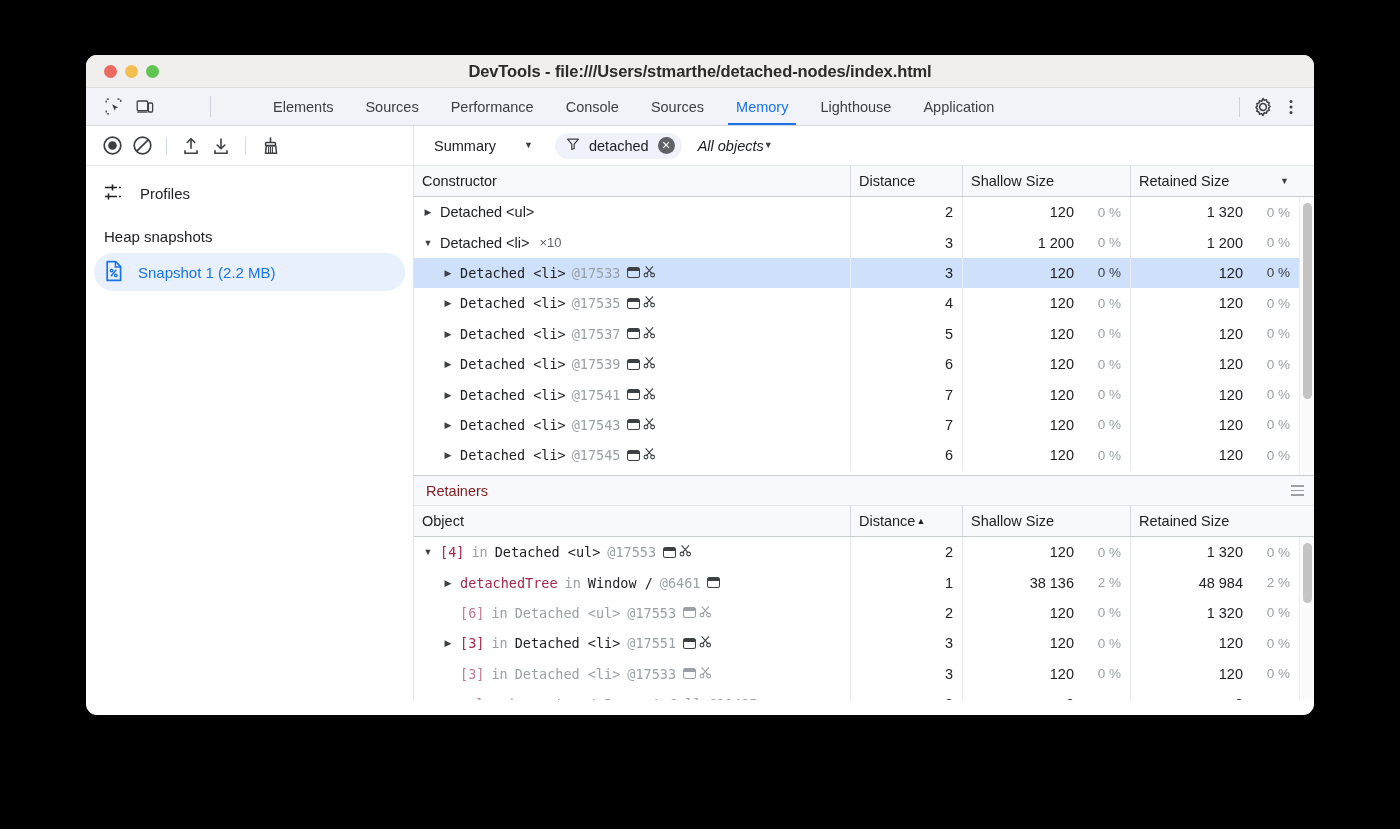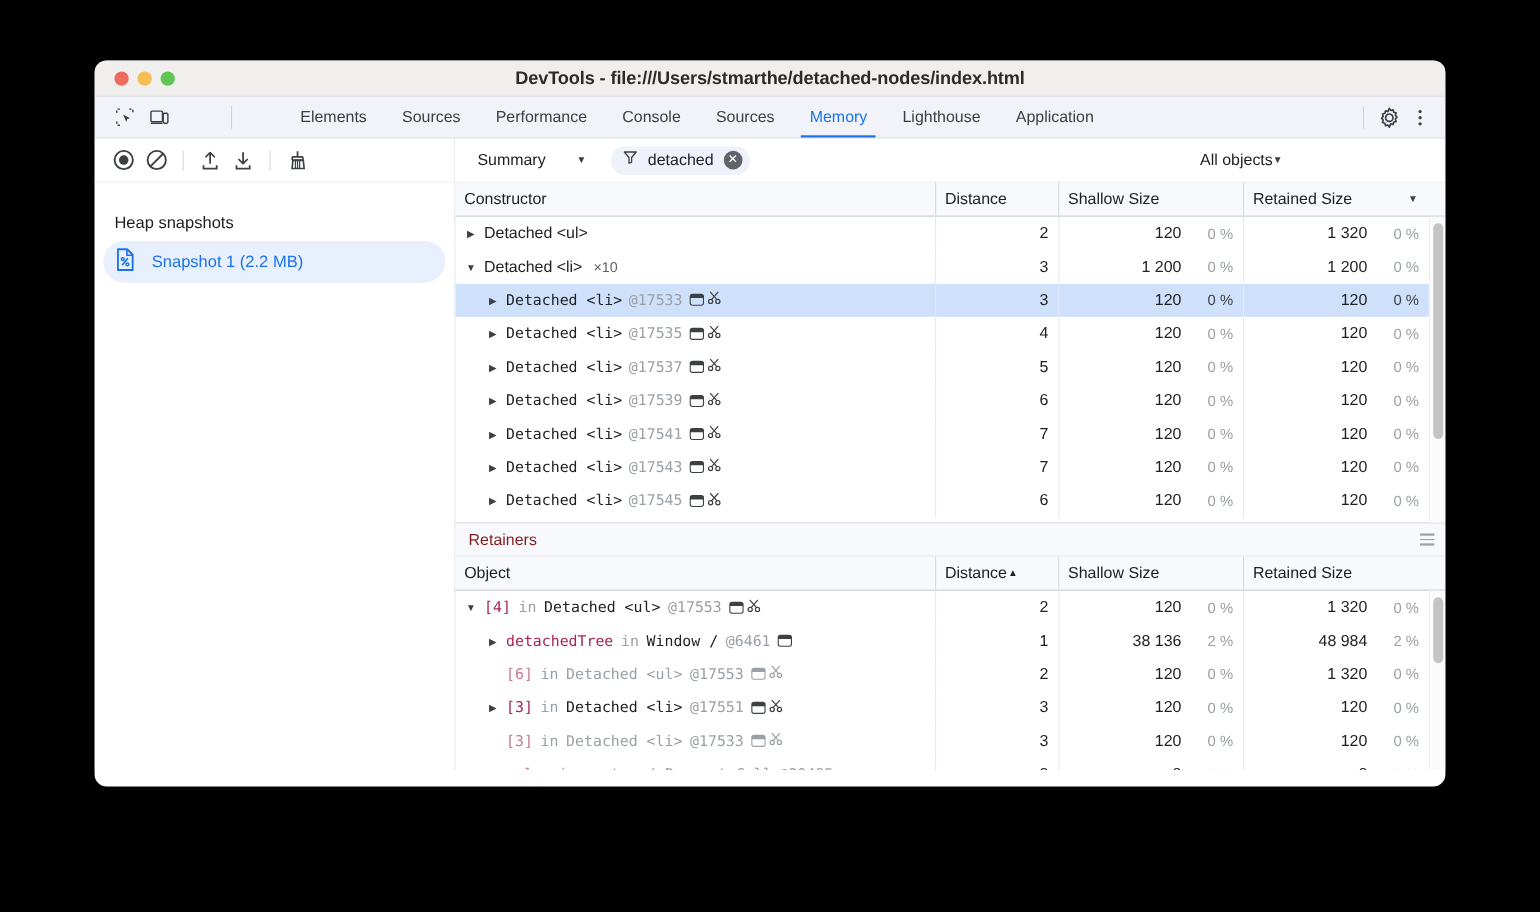--- a/index.html
+++ b/index.html
@@ -101,23 +101,23 @@
     text-align: right;
   }
   .filter-pill .ftext { font-size: 14.5px; color: #202124; }
   .clear-x {
     width: 17px; height: 17px; border-radius: 50%;
     background: #5f6368; color: #fff;
     display: flex; align-items: center; justify-content: center;
     font-size: 11px; line-height: 1;
   }
   .allobj {
-    display: flex; align-items: center; justify-content: flex-end;
+    display: flex; align-items: center; justify-content: flex-start;
     flex: 1; margin-left: 16px; padding-right: 148px;
-    font-size: 14.5px; color: #202124;
+    font-size: 14.5px; color: #202124; font-style: italic;
   }
 
   
   .body { display: flex; height: 534px; }
 
   
   .sidebar {
     width: 328px;
     background: #ffffff;
     border-right: 1px solid #e3e5ea;
@@ -336,20 +336,30 @@
       <div class="allobj">
         <span>All objects</span>
         <span class="caret">▼</span>
       </div>
     </div>
   </div>
 
   <div class="body">
 
     <div class="sidebar">
+      <div class="side-row">
+        <span>
+          <svg width="22" height="22" viewBox="0 0 22 22">
+            <path d="M3 6.5h12M3 15.5h12" stroke="#202124" stroke-width="1.6"></path>
+            <path d="M10.5 3.5v6M6.5 12.5v6" stroke="#202124" stroke-width="1.6"></path>
+            <path d="M17 6.5h2M17 15.5h2" stroke="#202124" stroke-width="1.6"></path>
+          </svg>
+        </span>
+        <span>Profiles</span>
+      </div>
       <div class="side-section">Heap snapshots</div>
       <div class="snap">
         <span>
           <svg width="20" height="22" viewBox="0 0 20 22">
             <path d="M3.2 1.6h8.4l5 5v13.8H3.2z" fill="none" stroke="#1a73e8" stroke-width="1.7" stroke-linejoin="round"></path>
             <path d="M11.4 1.8v5.2h5" fill="none" stroke="#1a73e8" stroke-width="1.5"></path>
             <path d="M7 16.2l5.2-6.4" stroke="#1a73e8" stroke-width="1.5"></path>
             <circle cx="7.6" cy="10.6" r="1.3" fill="none" stroke="#1a73e8" stroke-width="1.3"></circle>
             <circle cx="11.8" cy="15.4" r="1.3" fill="none" stroke="#1a73e8" stroke-width="1.3"></circle>
           </svg>

